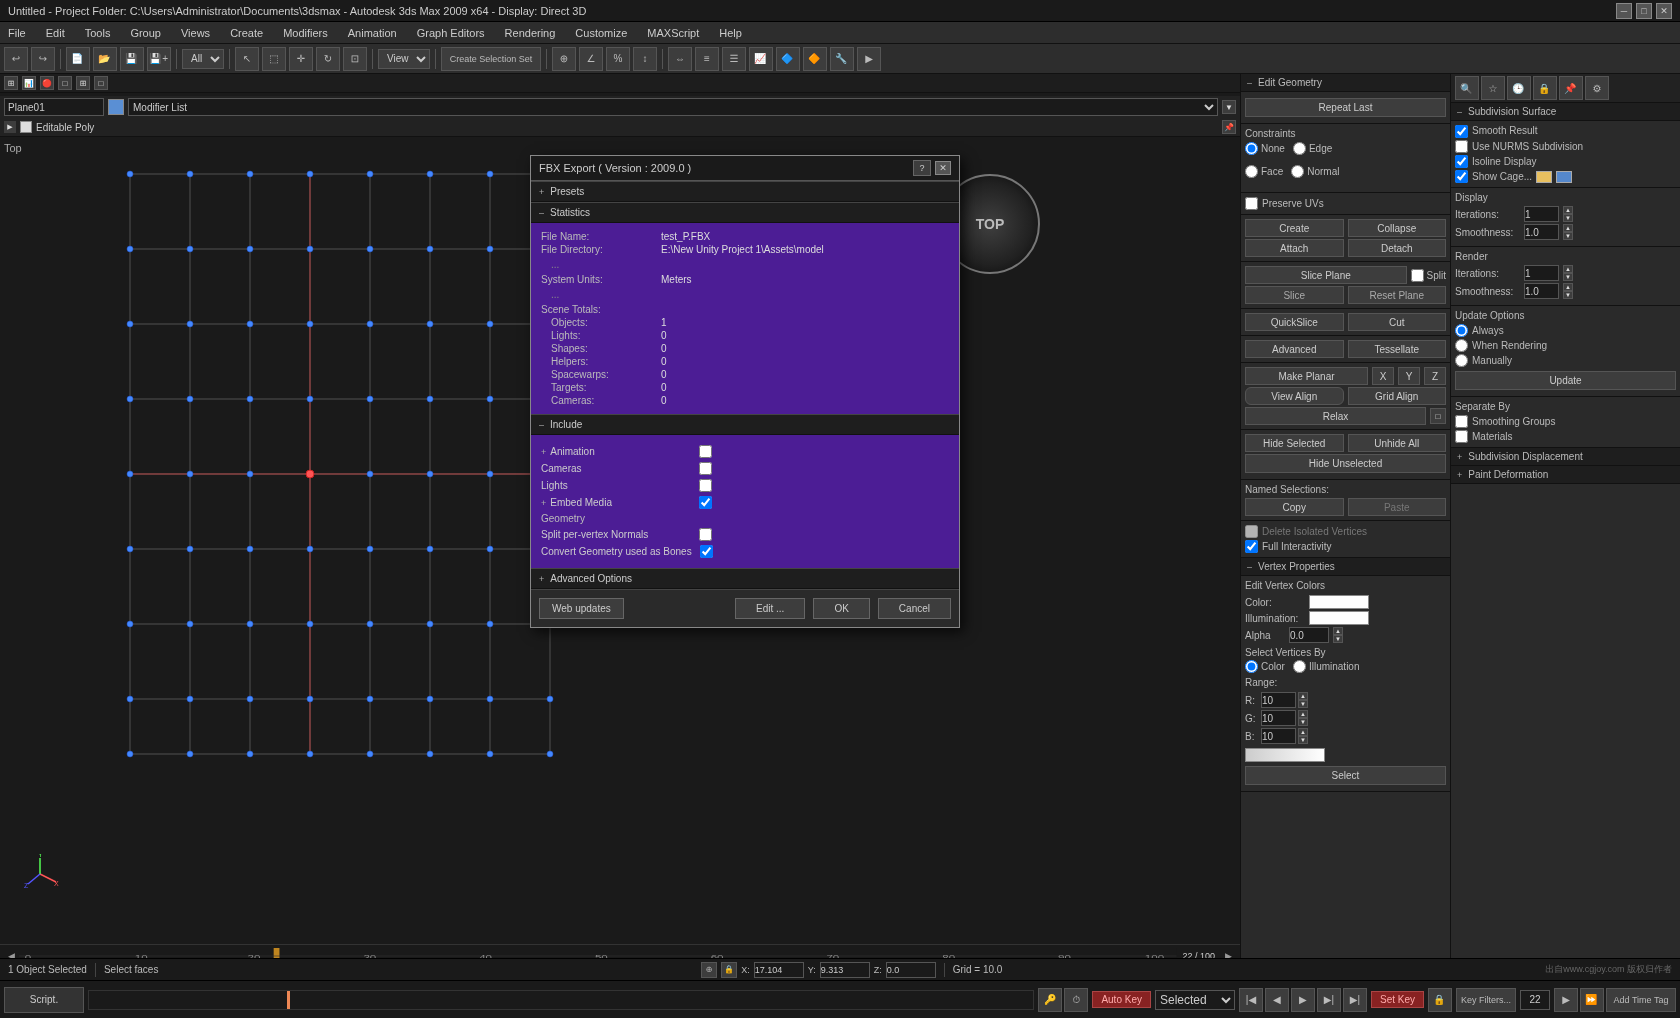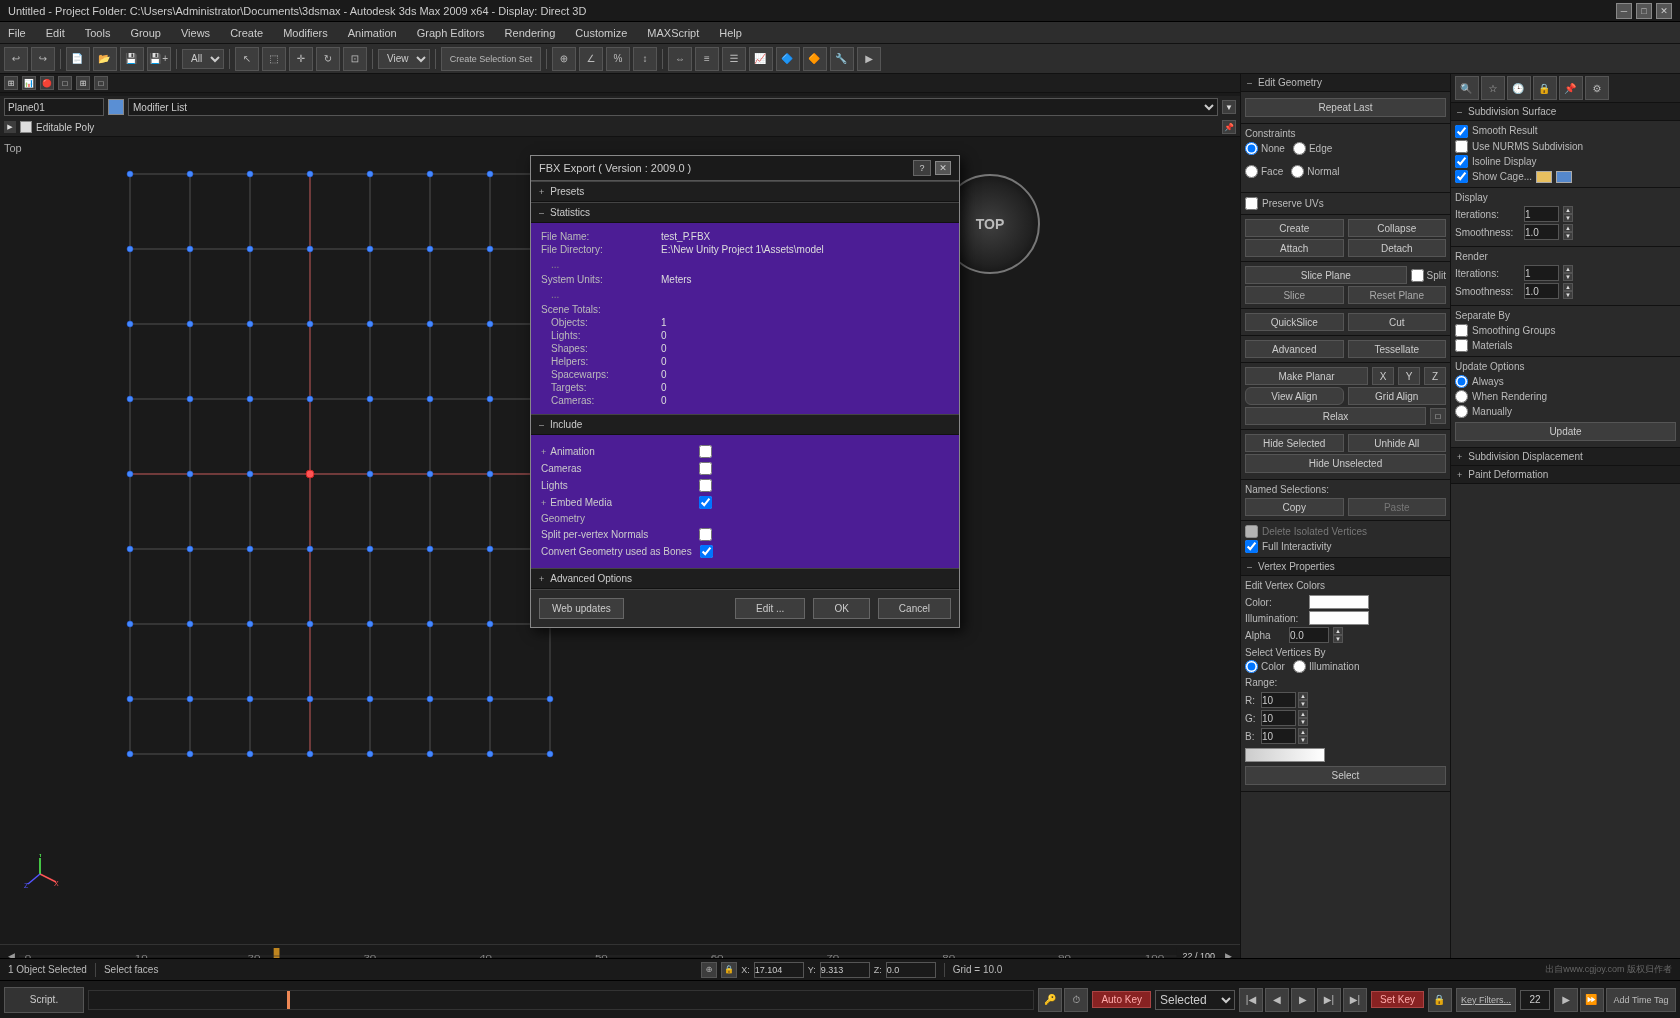--- a/index.html
+++ b/index.html
@@ -791,45 +791,45 @@
       <div style="display:flex;align-items:center;gap:4px;margin:2px 0;">
         <span style="color:#bbb;font-size:10px;min-width:65px;">Smoothness:</span>
         <input type="text" value="1.0" style="width: 35px; background: rgb(26, 26, 26); border: 1px solid rgb(85, 85, 85); color: rgb(204, 204, 204); font-size: 10px; height: 16px;">
         <div style="display:flex;flex-direction:column;">
           <div style="width:10px;height:8px;background:#3d3d3d;border:1px solid #555;font-size:6px;display:flex;align-items:center;justify-content:center;cursor:pointer;">▲</div>
           <div style="width:10px;height:8px;background:#3d3d3d;border:1px solid #555;font-size:6px;display:flex;align-items:center;justify-content:center;cursor:pointer;">▼</div>
         </div>
       </div>
     </div>
     <div class="panel-section">
-      <div style="color:#bbb;font-size:10px;margin-bottom:3px;">Separate By</div>
-      <label style="display:flex;align-items:center;gap:4px;color:#bbb;font-size:10px;">
-        <input type="checkbox" style=""> 
-          <span>Smoothing Groups</span>
-      </label>
-      <label style="display:flex;align-items:center;gap:4px;color:#bbb;font-size:10px;margin-top:2px;">
-        <input type="checkbox" style=""> 
-          <span>Materials</span>
-      </label>
-    </div>
-    <div class="panel-section">
       <div style="color:#bbb;font-size:10px;margin-bottom:3px;">Update Options</div>
       <label style="display:flex;align-items:center;gap:4px;color:#bbb;font-size:10px;">
         <input type="radio" name="update" checked="" style=""> 
           <span>Always</span>
       </label>
       <label style="display:flex;align-items:center;gap:4px;color:#bbb;font-size:10px;margin-top:2px;">
         <input type="radio" name="update" style=""> 
           <span>When Rendering</span>
       </label>
       <label style="display:flex;align-items:center;gap:4px;color:#bbb;font-size:10px;margin-top:2px;">
         <input type="radio" name="update" style=""> 
           <span>Manually</span>
       </label>
       <button class="full-width-btn" style="margin-top:4px;">Update</button>
+    </div>
+    <div class="panel-section">
+      <div style="color:#bbb;font-size:10px;margin-bottom:3px;">Separate By</div>
+      <label style="display:flex;align-items:center;gap:4px;color:#bbb;font-size:10px;">
+        <input type="checkbox" style=""> 
+          <span>Smoothing Groups</span>
+      </label>
+      <label style="display:flex;align-items:center;gap:4px;color:#bbb;font-size:10px;margin-top:2px;">
+        <input type="checkbox" style=""> 
+          <span>Materials</span>
+      </label>
     </div>
 
     <div class="panel-header">
       <span class="section-collapse">+</span>
       <span>Subdivision Displacement</span>
     </div>
 
     <div class="panel-header">
       <span class="section-collapse">+</span>
       <span>Paint Deformation</span>
@@ -1002,21 +1002,21 @@
 
   <div style="display:flex;align-items:center;gap:2px;">
     <div class="toolbar-btn">|◀</div>
     <div class="toolbar-btn">◀</div>
     <div class="toolbar-btn">▶</div>
     <div class="toolbar-btn">▶|</div>
     <div class="toolbar-btn">▶|</div>
   </div>
   <div style="background:#882222;border:1px solid #aa4444;color:#faa;font-size:10px;padding:2px 8px;cursor:pointer;">Set Key</div>
   <div class="toolbar-btn">🔒</div>
-  <div class="toolbar-btn" style="width:60px;font-size:9px;text-decoration:underline;">Key Filters...</div>
+  <div class="toolbar-btn" style="width:60px;font-size:9px;">Key Filters...</div>
   <input type="text" value="22" style="width: 30px; background: rgb(26, 26, 26); border: 1px solid rgb(85, 85, 85); color: rgb(204, 204, 204); font-size: 10px; height: 20px; text-align: center;">
 
   <div style="display:flex;align-items:center;gap:2px;margin-left:auto;">
     <div class="toolbar-btn">▶</div>
     <div class="toolbar-btn">⏩</div>
     <div class="toolbar-btn" style="width:70px;font-size:9px;">Add Time Tag</div>
   </div>
 </div>
 
 </body></html>

